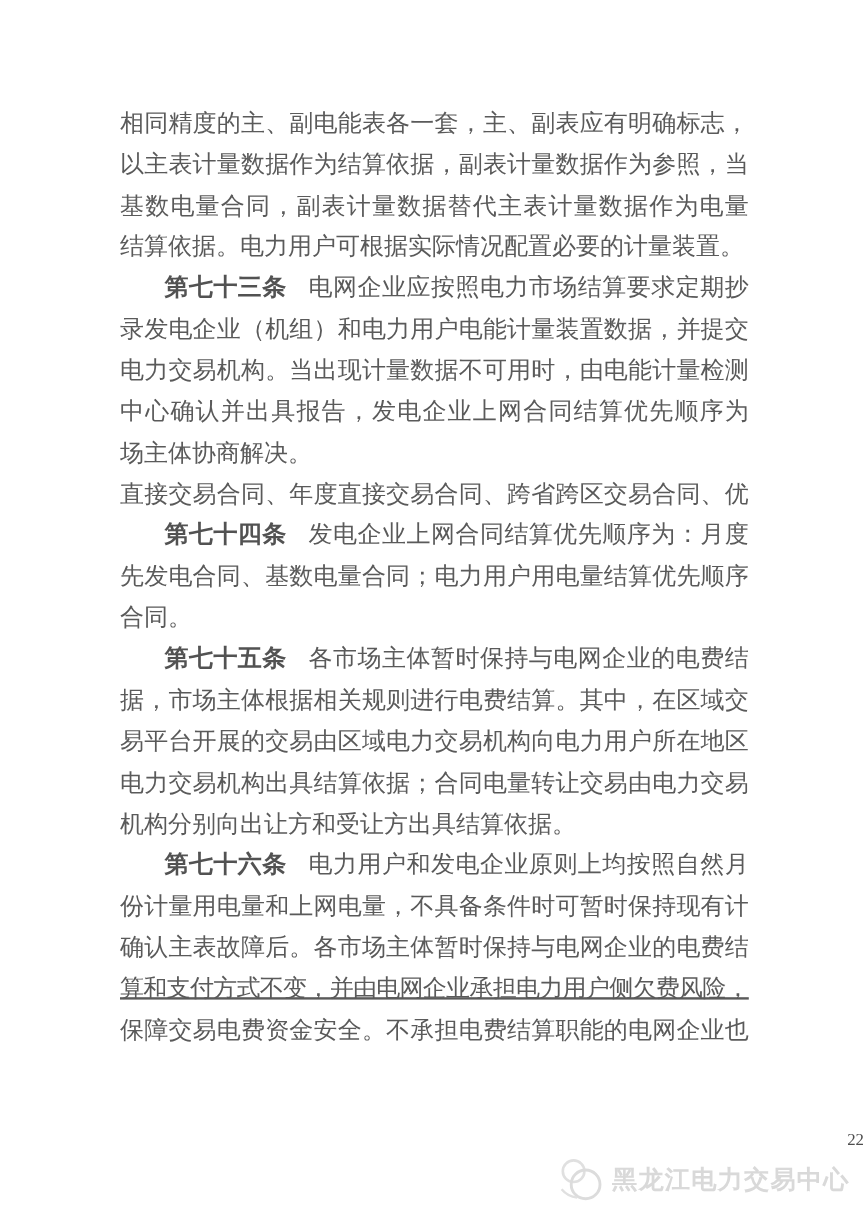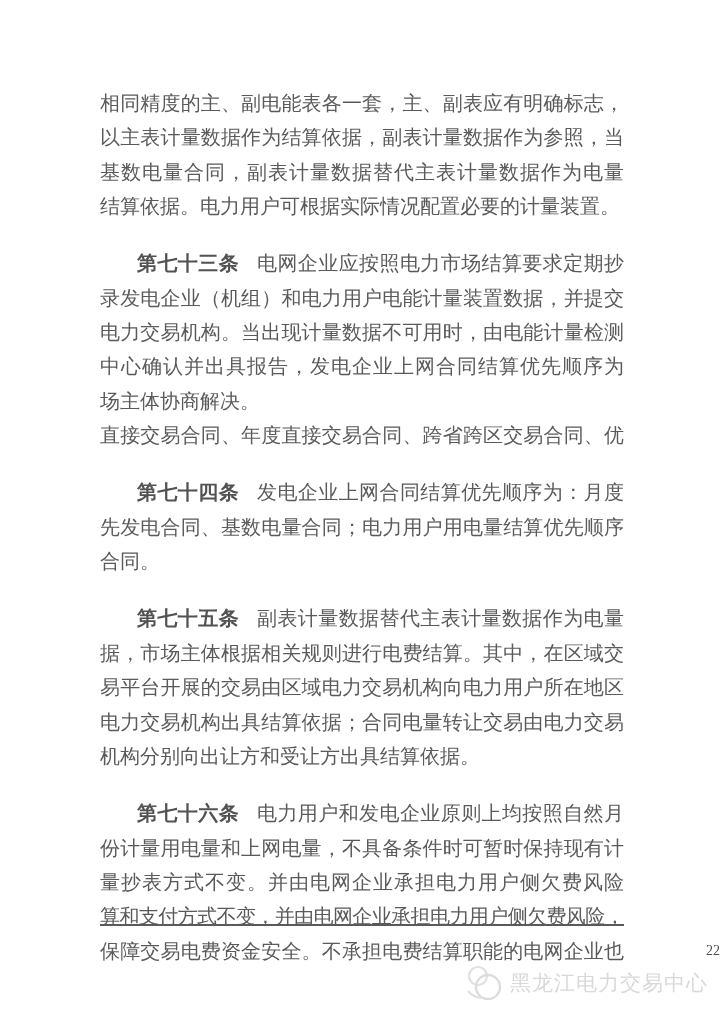--- a/index.html
+++ b/index.html
@@ -26,21 +26,21 @@
   .line {
     text-align: justify;
     height: 34.35px;
     overflow: visible;
     white-space: nowrap;
   }
   .line.fill {
     white-space: normal;
     text-align-last: justify;
   }
-  .line.indent { text-indent: 37px; margin-top: 23px; }
+  .line.indent { text-indent: 37px; }
   .article-heading {
     font-weight: bold;
     color: #525252;
     margin-right: 18px;
   }
   .line.tight { letter-spacing: -0.7px; text-decoration: underline; }
   .page-num {
     position: absolute;
     top: 943px; left: 0; right: 0;
     text-align: right;
@@ -48,21 +48,21 @@
     color: #4d4d4d;
   }
   .watermark {
     position: absolute;
     top: 961px; right: 12px;
     display: flex;
     align-items: center;
     gap: 5px;
     color: #d9d9d9;
     font-family: "Liberation Sans", "DejaVu Sans", sans-serif;
-    font-weight: normal;
+    font-weight: bold;
     font-size: 21px;
     letter-spacing: 1px;
     user-select: none;
   }
   .watermark svg { display: block; }
 </style>
 </head>
 <body>
 
 <div class="page">
@@ -81,30 +81,30 @@
         <div class="line fill">中心确认并出具报告，发电企业上网合同结算优先顺序为</div>
         <div class="line">场主体协商解决。</div>
       </div>
       <div class="para">
         <div class="line fill">直接交易合同、年度直接交易合同、跨省跨区交易合同、优</div>
         <div class="line fill indent"><span class="article-heading">第七十四条</span><span>发电企业上网合同结算优先顺序为：月度</span></div>
         <div class="line fill">先发电合同、基数电量合同；电力用户用电量结算优先顺序</div>
         <div class="line">合同。</div>
       </div>
       <div class="para">
-        <div class="line fill indent"><span class="article-heading">第七十五条</span><span>副表计量数据替代主表计量数据作为电量</span></div>
+        <div class="line fill indent"><span class="article-heading">第七十五条</span><span>各市场主体暂时保持与电网企业的电费结</span></div>
         <div class="line fill">据，市场主体根据相关规则进行电费结算。其中，在区域交</div>
         <div class="line fill">易平台开展的交易由区域电力交易机构向电力用户所在地区</div>
         <div class="line fill">电力交易机构出具结算依据；合同电量转让交易由电力交易</div>
         <div class="line">机构分别向出让方和受让方出具结算依据。</div>
       </div>
       <div class="para">
         <div class="line fill indent"><span class="article-heading">第七十六条</span><span>电力用户和发电企业原则上均按照自然月</span></div>
         <div class="line fill">份计量用电量和上网电量，不具备条件时可暂时保持现有计</div>
-        <div class="line fill">量抄表方式不变。并由电网企业承担电力用户侧欠费风险</div>
+        <div class="line fill">确认主表故障后。各市场主体暂时保持与电网企业的电费结</div>
         <div class="line fill tight">算和支付方式不变，并由电网企业承担电力用户侧欠费风险，</div>
         <div class="line fill">保障交易电费资金安全。不承担电费结算职能的电网企业也</div>
       </div>
     </div>
 
   <div class="page-num">22</div>
 
   <div class="watermark">
     <span>
       <svg width="42" height="44" viewBox="0 0 42 44" fill="none" xmlns="http://www.w3.org/2000/svg">

